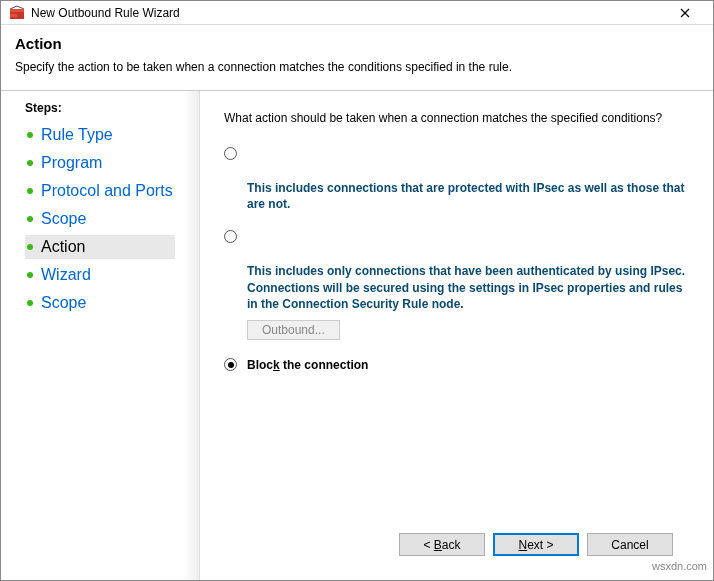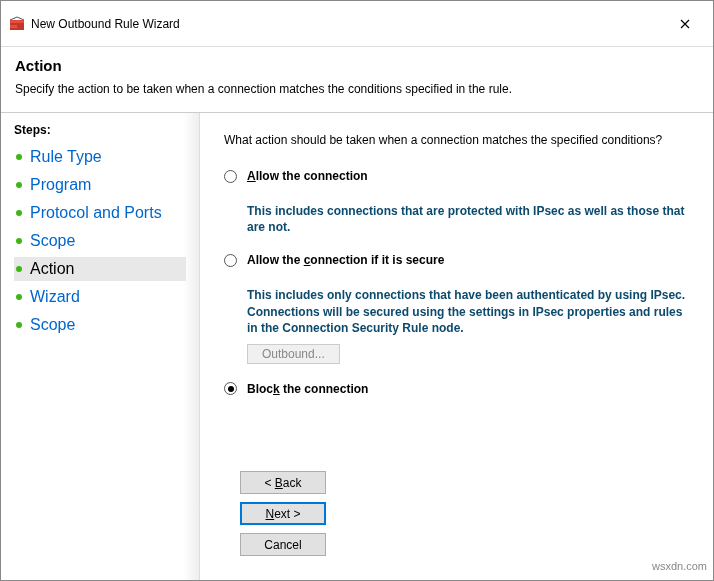--- a/index.html
+++ b/index.html
@@ -1,42 +1,42 @@
 <!DOCTYPE html>
 <html><head>
   <meta charset="utf-8">
   <style>
     * { box-sizing: border-box; margin: 0; padding: 0; }
     body { font-family: "Segoe UI", Tahoma, sans-serif; font-size: 12px; background: #fff; }
     .window { width: 714px; height: 581px; border: 1px solid #888; background: #fff; display: flex; flex-direction: column; position: relative; }
-    .titlebar { height: 46px; display: flex; align-items: center; padding: 0 8px; border-bottom: 1px solid #ddd; }
+    .titlebar { height: 24px; display: flex; align-items: center; padding: 0 8px; border-bottom: 1px solid #ddd; }
     .titlebar-icon { width: 16px; height: 16px; margin-right: 6px; }
     .titlebar-title { flex: 1; font-size: 12px; color: #000; }
     .close-btn { width: 40px; height: 28px; display: flex; align-items: center; justify-content: center; font-size: 14px; color: #000; cursor: default; }
     .header { padding: 10px 14px 16px 14px; }
     .header-title { font-size: 15px; font-weight: bold; color: #000; margin-bottom: 8px; }
     .header-desc { font-size: 12px; color: #000; }
     .body { flex: 1; display: flex; border-top: 1px solid #ccc; overflow: hidden; }
-    .sidebar { width: 199px; background: linear-gradient(to right, #fff 0%, #fff 92%, #eee 100%); padding: 10px 13px; border-right: 1px solid #ddd; }
+    .sidebar { width: 199px; background: linear-gradient(to right, #fff 0%, #fff 92%, #eee 100%); padding: 10px 24px; border-right: 1px solid #ddd; }
     .sidebar-title { font-weight: bold; font-size: 12px; margin-bottom: 8px; color: #000; }
     .step { display: flex; align-items: center; padding: 3px 2px; margin-bottom: 4px; font-size: 16px; cursor: default; }
     .step-bullet { width: 6px; height: 6px; border-radius: 50%; background: #3fb618; margin-right: 8px; flex-shrink: 0; }
     .step-link { color: #0066cc; }
     .step-current { background: #e8e8e8; }
     .step-current .step-link { color: #000; }
     .main { flex: 1; padding: 20px 24px 12px 24px; display: flex; flex-direction: column; background: #fff; }
     .question { font-size: 12px; color: #000; margin-bottom: 22px; }
     .option { margin-bottom: 18px; }
     .option-row { display: flex; align-items: center; }
     .radio { width: 13px; height: 13px; border: 1px solid #555; border-radius: 50%; margin-right: 10px; display: flex; align-items: center; justify-content: center; cursor: default; flex-shrink: 0; }
     .radio.checked::after { content: ""; width: 6px; height: 6px; border-radius: 50%; background: #000; }
     .option-label { font-size: 12px; font-weight: bold; color: #000; }
     .option-desc { font-size: 12px; color: #0c4a6e; margin-left: 23px; margin-top: 20px; line-height: 1.35; font-weight: bold; }
     .customize-btn { margin-left: 23px; margin-top: 8px; padding: 2px 14px; font-size: 12px; color: #888; background: #f0f0f0; border: 1px solid #ccc; cursor: default; }
-    .footer { display: flex; justify-content: flex-end; gap: 8px; padding: 12px 16px; flex-direction: column; }
+    .footer { display: flex; justify-content: flex-end; gap: 8px; padding: 12px 16px; }
     .footer-btn { width: 86px; height: 23px; font-size: 12px; background: #e1e1e1; border: 1px solid #adadad; cursor: default; display: flex; align-items: center; justify-content: center; }
     .footer-btn.primary { border: 2px solid #0078d7; }
     .watermark { position: absolute; bottom: 8px; right: 6px; font-size: 11px; color: #888; }
   </style>
 </head>
 <body>
 
 <div class="window">
   <div class="titlebar">
     <span class="titlebar-icon">
@@ -92,29 +92,27 @@
           <span class="step-link">Scope</span>
         </div>
     </div>
 
     <div class="main">
       <div class="question">What action should be taken when a connection matches the specified conditions?</div>
 
       <div class="option">
         <div class="option-row">
           <span class="radio"></span>
-          <span class="option-label"><span style="text-decoration:underline">A</span><span>llow the connection</span></span>
         </div>
         <div class="option-desc">This includes connections that are protected with IPsec as well as those that are not.</div>
       </div>
 
       <div class="option">
         <div class="option-row">
           <span class="radio"></span>
-          <span class="option-label">Allow the <span style="text-decoration:underline">c</span>onnection if it is secure</span>
         </div>
         <div class="option-desc">This includes only connections that have been authenticated by using IPsec.  Connections will be secured using the settings in IPsec properties and rules in the Connection Security Rule node.</div>
         <button class="customize-btn" disabled="">Outbound...</button>
       </div>
 
       <div class="option">
         <div class="option-row">
           <span class="radio checked"></span>
           <span class="option-label">Bloc<span style="text-decoration:underline">k</span> the connection</span>
         </div>

